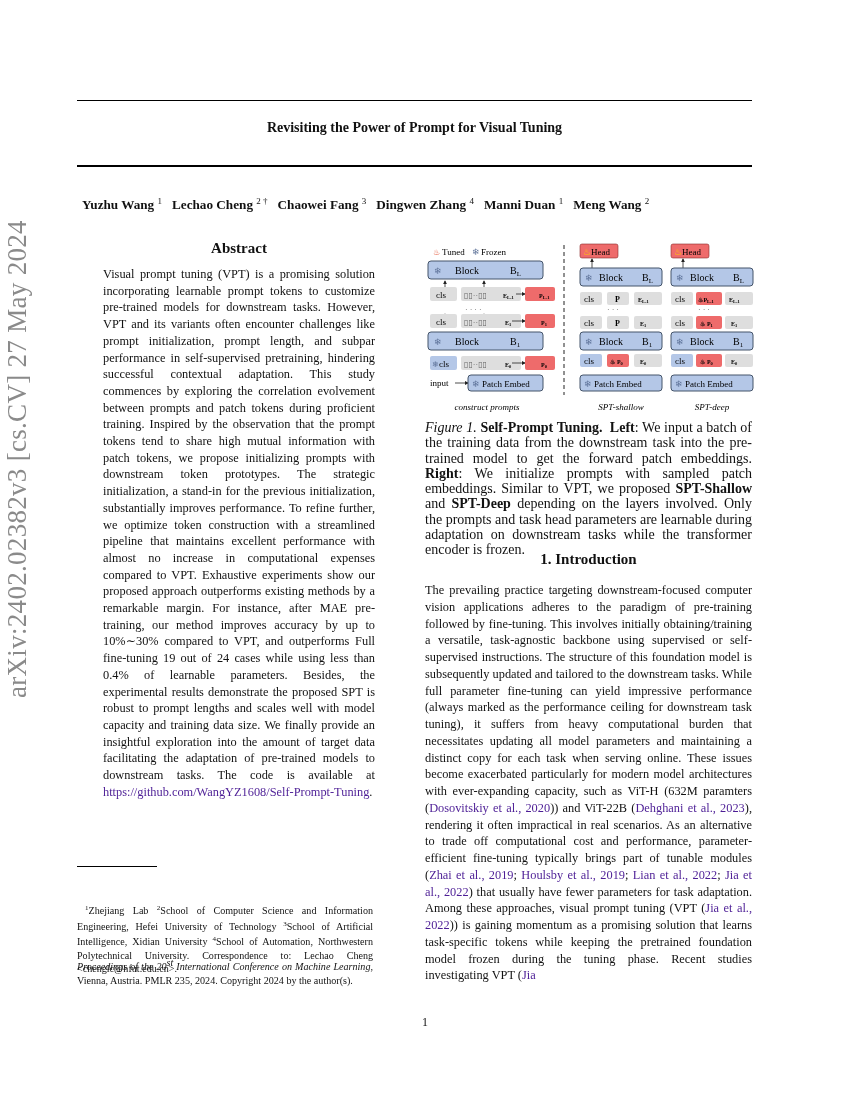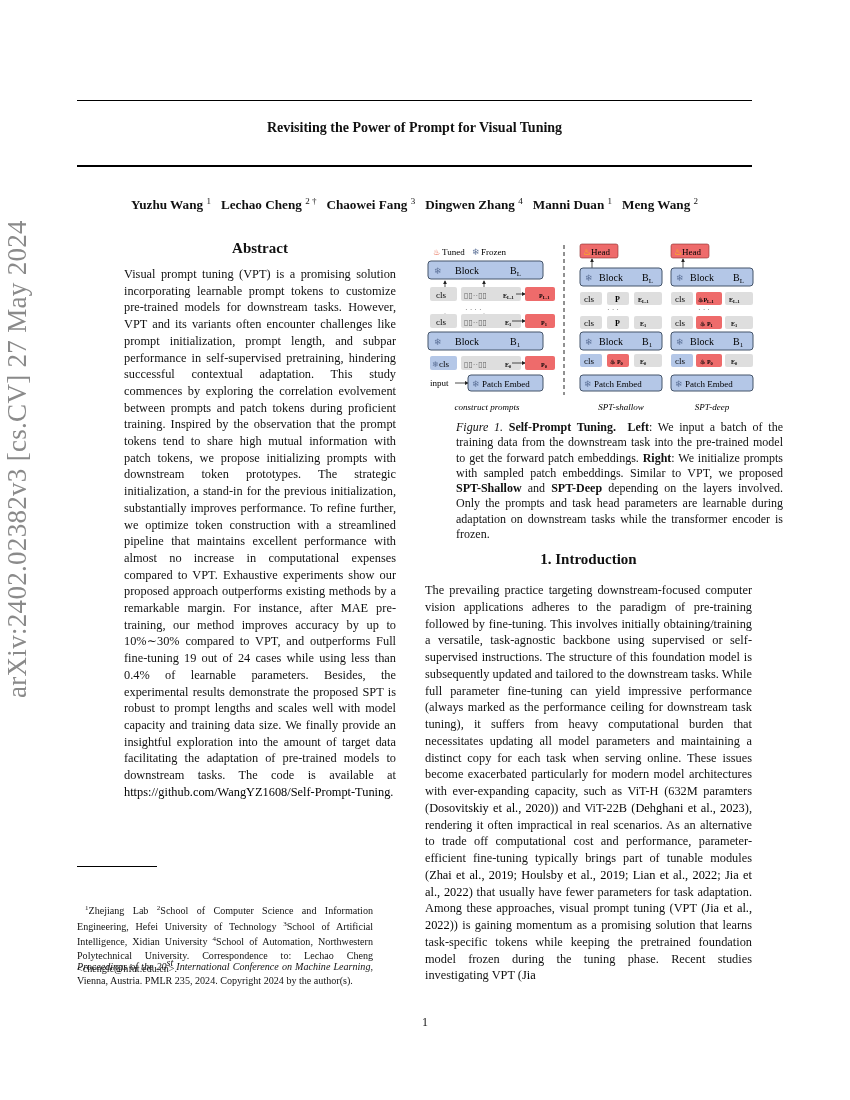--- a/index.html
+++ b/index.html
@@ -3,36 +3,36 @@
 <meta charset="utf-8">
 <style>
   html, body { margin: 0; padding: 0; background: #ffffff; }
   body { width: 850px; height: 1100px; position: relative; overflow: hidden;
          font-family: "Liberation Serif", "DejaVu Serif", serif; color: #111; }
   .rule { position: absolute; left: 77px; width: 675px; background: #000; }
   .rule.top { top: 100px; height: 1px; }
   .rule.bot { top: 165px; height: 2px; }
   .title { position: absolute; top: 120px; left: 77px; width: 675px; text-align: center;
            font-size: 14px; font-weight: bold; }
-  .authors { position: absolute; top: 196px; left: 77px; width: 675px; text-align: center;
+  .authors { position: absolute; top: 196px; left: 77px; width: 675px; 
              font-size: 13.2px; font-weight: bold; white-space: nowrap; }
   .authors .au { margin: 0 5px; }
   .authors sup { font-weight: normal; font-size: 9px; }
   .arxiv { position: absolute; left: 2px; top: 698px; transform-origin: 0 0; transform: rotate(-90deg);
            font-size: 27px; color: #8a8a8a; white-space: nowrap; letter-spacing: 0.3px; }
-  .col-left { position: absolute; left: 103px; top: 240px; width: 272px; margin-left: 21px; }
+  .col-left { position: absolute; left: 103px; top: 240px; width: 272px; }
   .abs-title { text-align: center; font-size: 15px; font-weight: bold; margin-bottom: 9px; }
   .abs-text { font-size: 12.35px; line-height: 16.7px; text-align: justify; hyphens: auto; }
-  .link { color: #000000; }
+  .link { color: #4c1d95; }
   .fn-rule { position: absolute; left: 77px; top: 866px; width: 80px; height: 1px; background: #000; }
   .footnote { position: absolute; left: 77px; top: 869px; width: 296px; font-size: 10.1px; line-height: 13.2px; text-align: justify; margin-top: 33px; }
   .proceedings { position: absolute; left: 77px; top: 956px; width: 296px; font-size: 10.1px; line-height: 13.2px; text-align: justify; }
   .col-right { position: absolute; left: 425px; width: 327px; text-align: center; }
   .figure { position: absolute; left: 425px; top: 240px; width: 330px; height: 175px; }
-  .caption { top: 420px; font-size: 12px; line-height: 15.3px; text-align: justify; margin-left: 31px; }
+  .caption { top: 420px; font-size: 14px; line-height: 15.3px; text-align: justify; }
   .intro-h { top: 551px; font-size: 15px; font-weight: bold; }
   .intro-text { top: 582px; font-size: 12.35px; line-height: 16.75px; text-align: justify; hyphens: auto; }
   .page-num { position: absolute; top: 1015px; left: 0; width: 850px; text-align: center; font-size: 12px; }
   svg text { font-family: "Liberation Serif", "DejaVu Serif", serif; }
 </style>
 </head>
 <body>
 
 <div class="arxiv">arXiv:2402.02382v3  [cs.CV]  27 May 2024</div>
 

